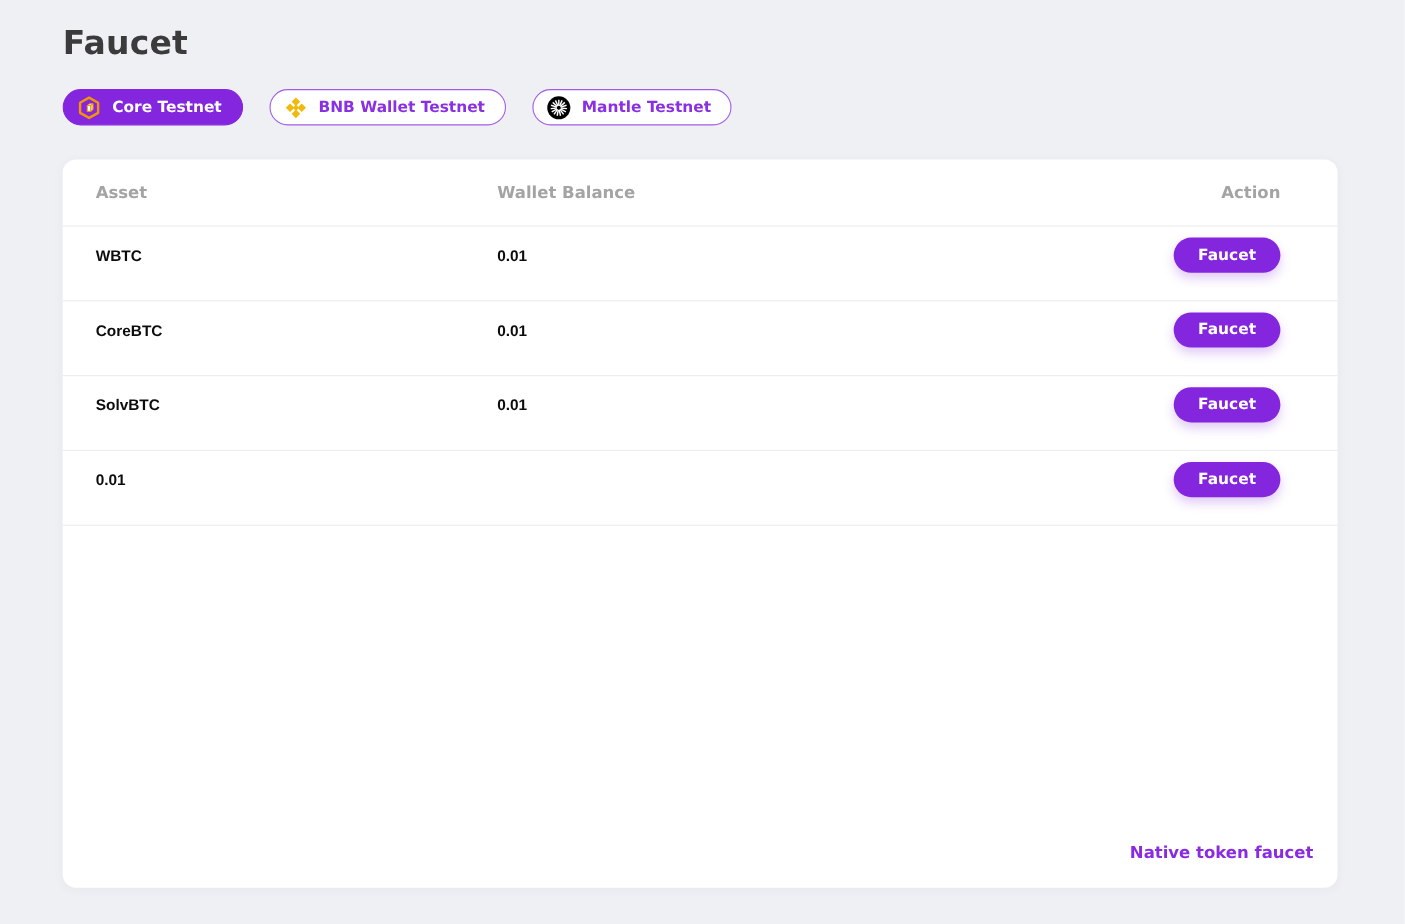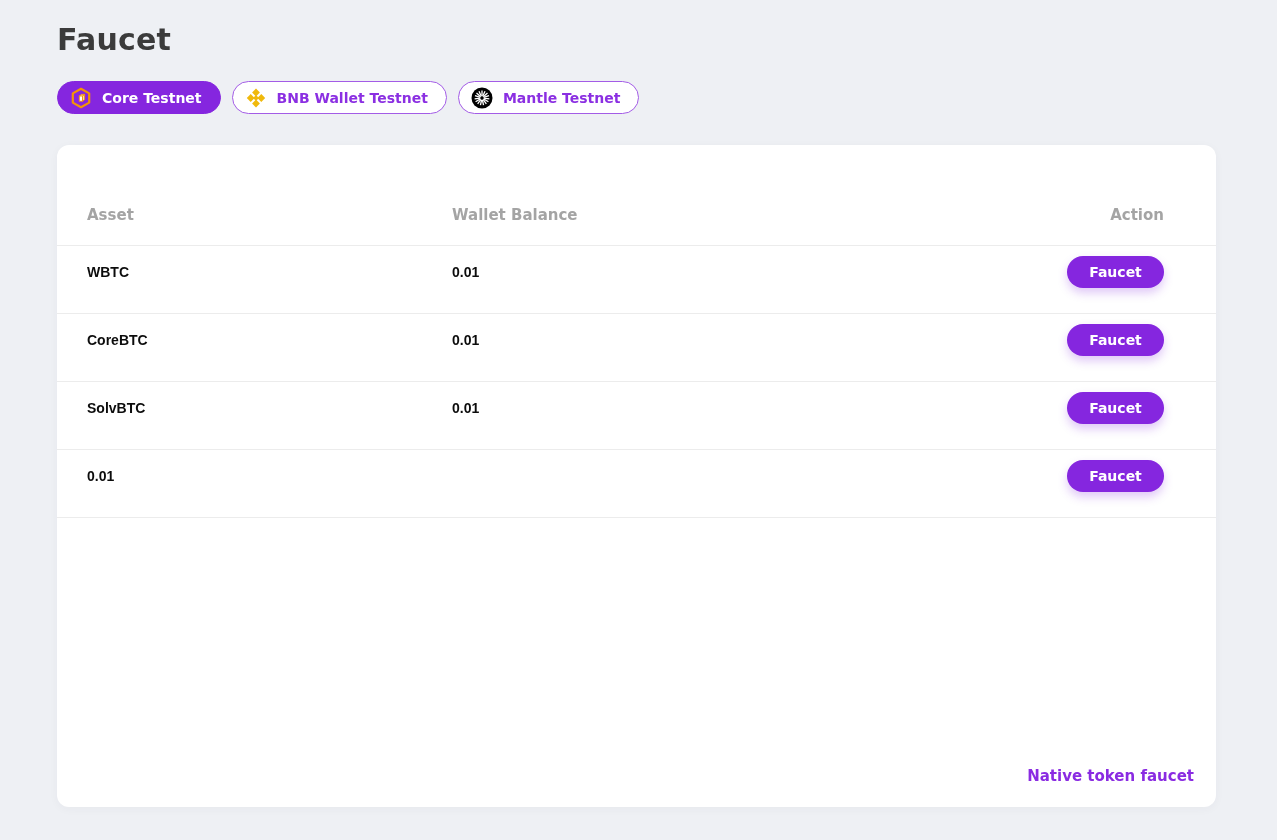--- a/index.html
+++ b/index.html
@@ -14,21 +14,21 @@
 
   .page-title {
     margin: 0 0 24px 0;
     font-family: "DejaVu Sans", sans-serif;
     font-size: 30px;
     font-weight: bold;
     color: #3b3b3b;
     letter-spacing: 0.2px;
   }
 
-  .tabs { display: flex; gap: 11px; margin-bottom: 31px; }
+  .tabs { display: flex; gap: 24px; margin-bottom: 31px; }
   .tab {
     height: 33px;
     border-radius: 17px;
     display: inline-flex;
     align-items: center;
     gap: 9px;
     padding: 0 18px 0 11px;
     font-family: "DejaVu Sans", sans-serif;
     font-size: 14px;
     font-weight: bold;
@@ -57,21 +57,20 @@
   .thead {
     display: flex;
     align-items: center;
     height: 61px;
     padding: 0 52px 0 30px;
     border-bottom: 1px solid #ececec;
     font-family: "DejaVu Sans", sans-serif;
     font-size: 15px;
     font-weight: bold;
     color: #a4a4a4;
-    margin-top: 40px;
   }
   .trow {
     display: flex;
     align-items: center;
     height: 68px;
     padding: 0 52px 16px 30px;
     border-bottom: 1px solid #ececec;
     font-size: 14px;
     font-weight: bold;
     color: #0c0c0c;

